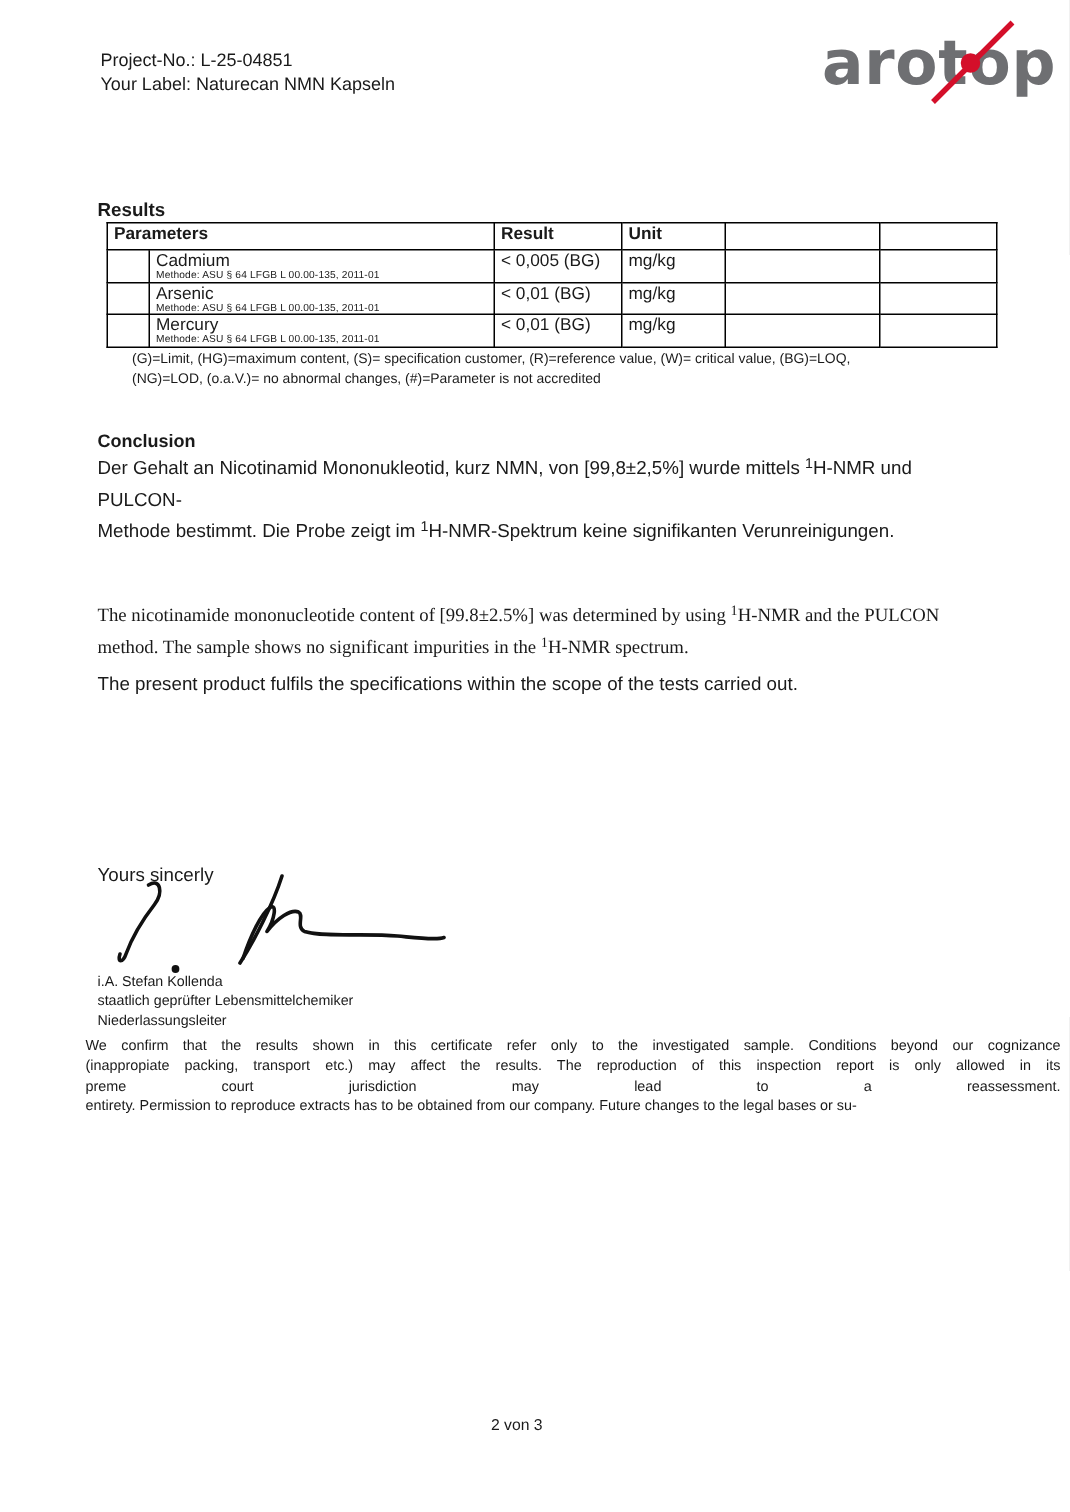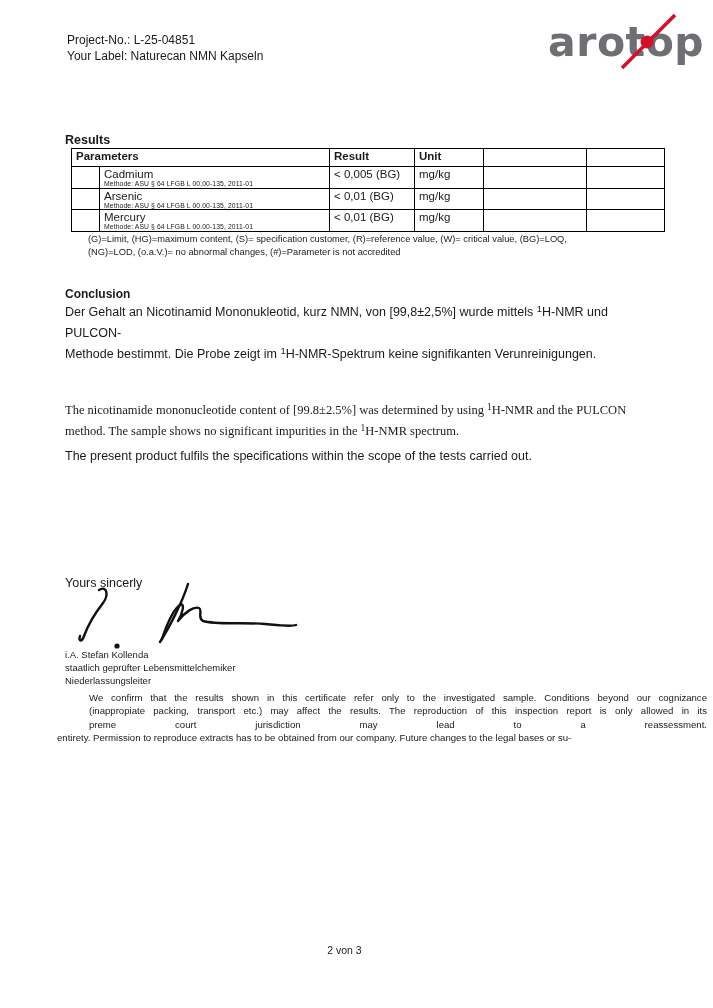--- a/index.html
+++ b/index.html
@@ -44,21 +44,21 @@
   .p1 { top:302px; }
   .p2 { top:347px; }
   .p3 { top:400px;font-family:Liberation Serif, serif; }
   .p4 { top:446px; }
   
   .salutation { position:absolute; left:65px; top:549px; font-size:12.5px;margin-top:27px; }
   .signature-svg { position:absolute; left:75px; top:576px; }
   .sig-block { position:absolute; left:65px; top:648px; font-size:9.5px; line-height:13px; }
   
   .footer-disclaimer { position:absolute; left:57px; top:691px; width:650px; font-size:9.6px; line-height:13.4px; }
-  .footer-disclaimer .ln:not(:last-child) { text-align:justify; text-align-last:justify;margin-left:32px; }
+  .footer-disclaimer .ln:not(:last-child) { text-align:justify; text-align-last:justify; }
   .page-number { position:absolute; left:0; top:944px; width:689px; text-align:center; font-size:10.5px; }
 </style>
 </head>
 <body>
 
 <div class="page">
 
   <div class="header-block">
     <div>Project-No.: L-25-04851</div>
     <div>Your Label: Naturecan NMN Kapseln</div>

